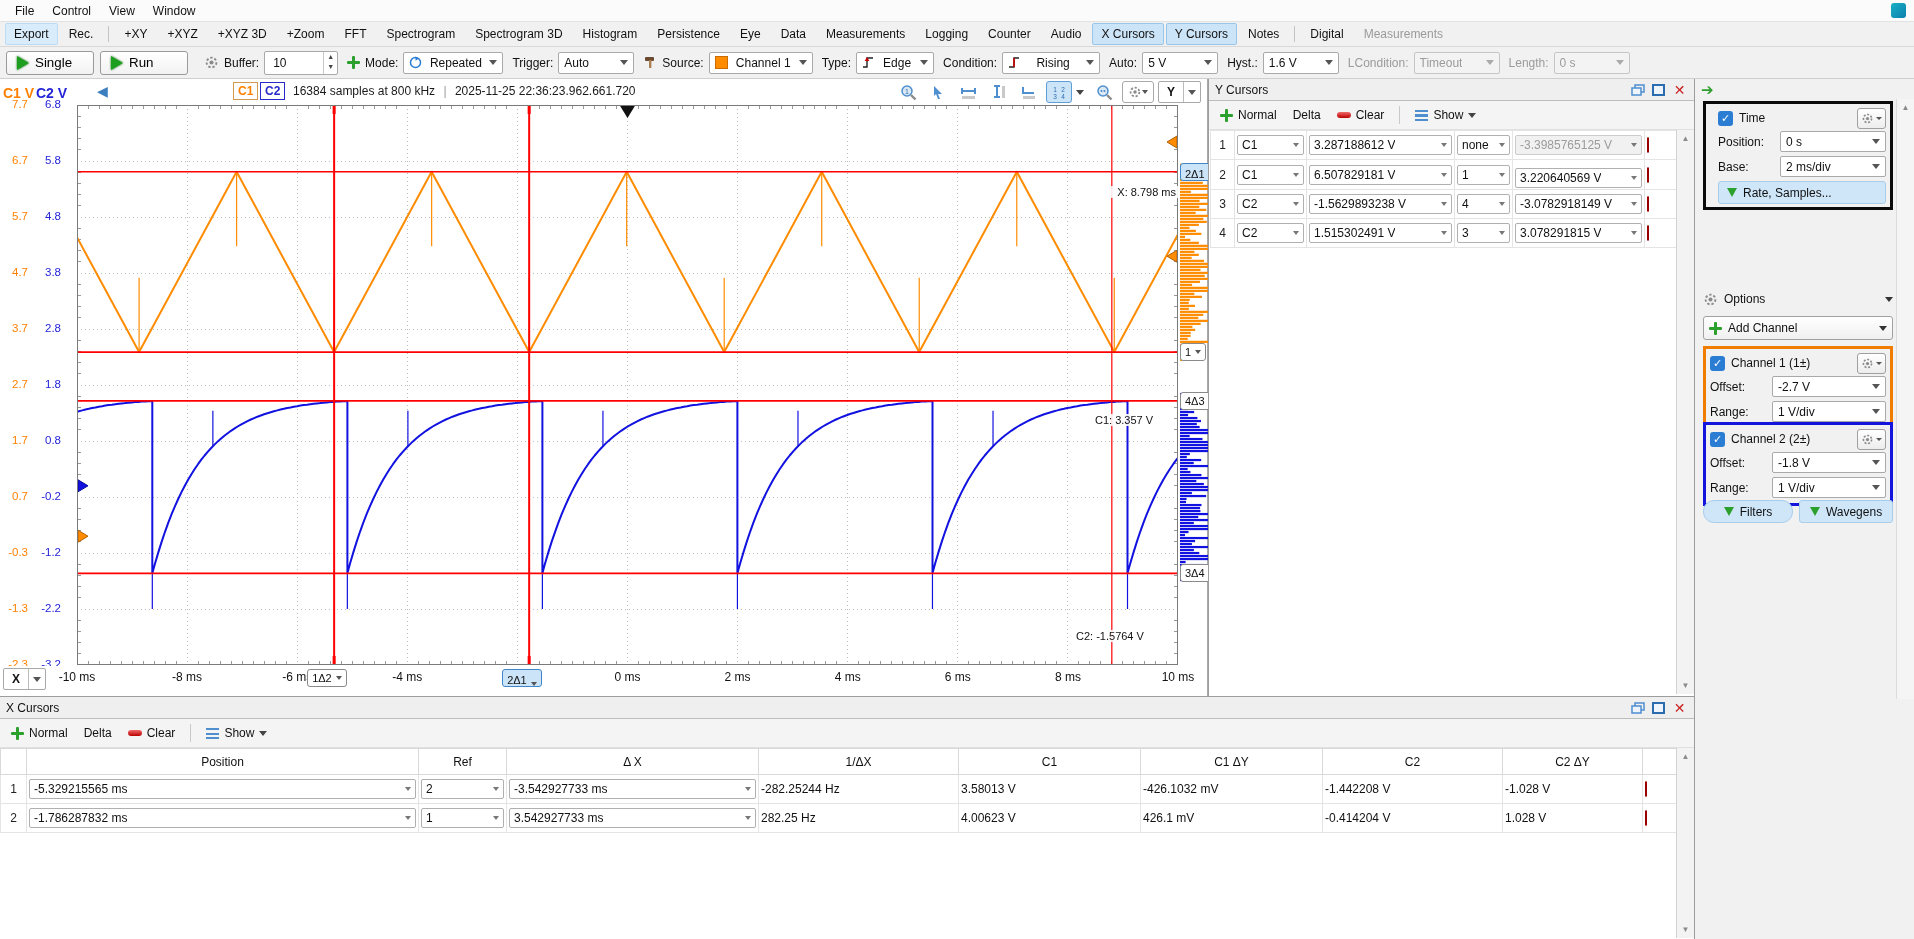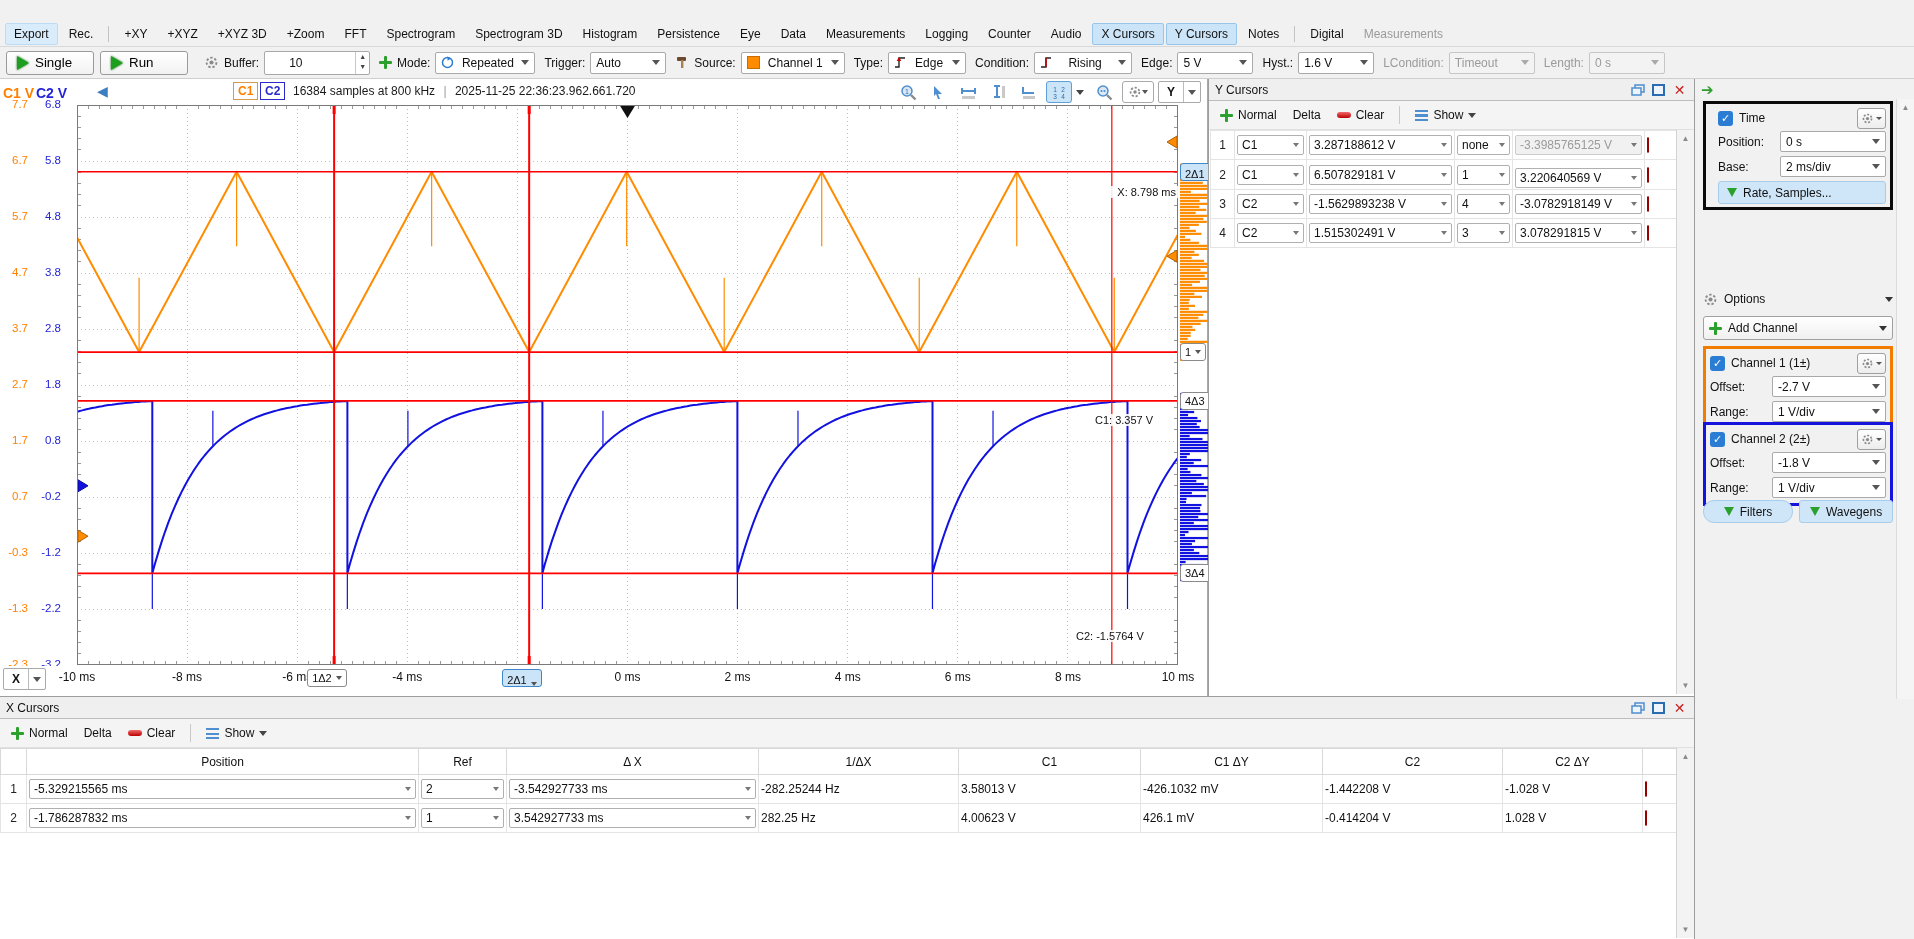--- a/index.html
+++ b/index.html
@@ -19,21 +19,21 @@
   .tb-label{margin:0 5px 0 9px;}
   .tb-label.dis{color:#9b9b9b;}
   .btn{display:inline-flex;align-items:center;gap:6px;height:24px;padding:0 10px;background:linear-gradient(#ffffff,#f2f2f2);border:1px solid #9a9a9a;border-radius:3px;}
   .btn.wide{width:88px;box-sizing:border-box;}
   .combo{display:inline-flex;align-items:center;justify-content:space-between;height:22px;background:#fff;border:1px solid #a9a9a9;border-radius:2px;padding:0 5px;box-sizing:border-box;gap:5px;}
   .combo.dis{background:#f3f3f3;color:#9b9b9b;border-color:#c6c6c6;}
   .combo .ctext{overflow:hidden;white-space:nowrap;}
   .chev{width:0;height:0;border-left:4px solid transparent;border-right:4px solid transparent;border-top:5px solid #555;flex:none;}
   .combo.dis .chev{border-top-color:#aaa;}
   .spinner{display:inline-flex;height:22px;border:1px solid #a9a9a9;background:#fff;border-radius:2px;align-items:center;}
-  .spinner .sval{padding:0 24px;min-width:42px;}
+  .spinner .sval{padding:0 8px;min-width:42px;}
   .spin-btns{display:flex;flex-direction:column;border-left:1px solid #c9c9c9;height:100%;}
   .spin-btns span{font-size:7px;line-height:10px;padding:0 3px;color:#444;}
   .play{width:0;height:0;border-top:7px solid transparent;border-bottom:7px solid transparent;border-left:12px solid #1e9e1e;filter:drop-shadow(0 0 1px #0a6a0a);}
   .swatch{width:11px;height:11px;background:#ff8c00;border:1px solid #c96d00;flex:none;}
   
   .scope{position:absolute;left:0;top:79px;width:1208px;height:617px;background:#fff;border-right:1px solid #a8a8a8;box-sizing:border-box;}
   .scope-toolbar{position:absolute;left:0;top:2px;width:100%;height:23px;}
   .back-chev{position:absolute;left:97px;top:2px;color:#3c7fc0;font-size:14px;font-weight:bold;}
   .ready-box{position:absolute;left:115px;top:0px;width:112px;height:20px;border:2px solid #e40000;background:#fff;display:flex;align-items:center;justify-content:center;font-weight:bold;margin-top:31px;}
   .ch-chip{position:absolute;top:1px;height:18px;padding:0 4px;display:flex;align-items:center;font-weight:bold;background:#fff;box-sizing:border-box;}
@@ -105,20 +105,27 @@
   .gplus::after{content:"";position:absolute;left:0;top:5px;width:13px;height:3px;background:#2ca02c;border-radius:1px;}
   .gdown{width:0;height:0;border-left:5px solid transparent;border-right:5px solid transparent;border-top:9px solid #2ca02c;flex:none;}
   .reddash{width:14px;height:6px;border-radius:3px;background:linear-gradient(#f06a6a,#bb0000);flex:none;}
   .listicon{width:13px;height:11px;flex:none;background:repeating-linear-gradient(#4f8fd0 0 2px,transparent 2px 4.5px);}
 </style>
 </head>
 <body>
 
 <div class="app">
 
+  <div class="menubar1">
+    <span class="mitem">File</span>
+      <span class="mitem">Control</span>
+      <span class="mitem">View</span>
+      <span class="mitem">Window</span>
+      <span class="app-icon"></span>
+  </div>
 
   <div class="menubar2">
       <span class="mitem hl">Export</span>
       <span class="mitem">Rec.</span>
       <span class="msep"></span>
       <span class="mitem">+XY</span>
       <span class="mitem">+XYZ</span>
       <span class="mitem">+XYZ 3D</span>
       <span class="mitem">+Zoom</span>
       <span class="mitem">FFT</span>
@@ -203,21 +210,21 @@
     </span>
     <span class="tb-label">Condition:</span>
     <span class="combo" style="width:98px;">
       <svg width="12" height="13" viewBox="0 0 12 13">
           <polyline points="1,11 6,11 6,2 11,2" fill="none" stroke="#222" stroke-width="1.4"></polyline>
           <line x1="6" y1="2" x2="6" y2="11" stroke="#cc0000" stroke-width="1.6"></line>
         </svg>
       <span class="ctext">Rising</span>
       <span class="chev"></span>
     </span>
-    <span class="tb-label">Edge:</span>
+    <span class="tb-label">Auto:</span>
     <span class="combo" style="width:76px;">
       <span class="ctext">5 V</span>
       <span class="chev"></span>
     </span>
     <span class="tb-label">Hyst.:</span>
     <span class="combo" style="width:76px;">
       <span class="ctext">1.6 V</span>
       <span class="chev"></span>
     </span>
     <span class="tb-label dis">LCondition:</span>

